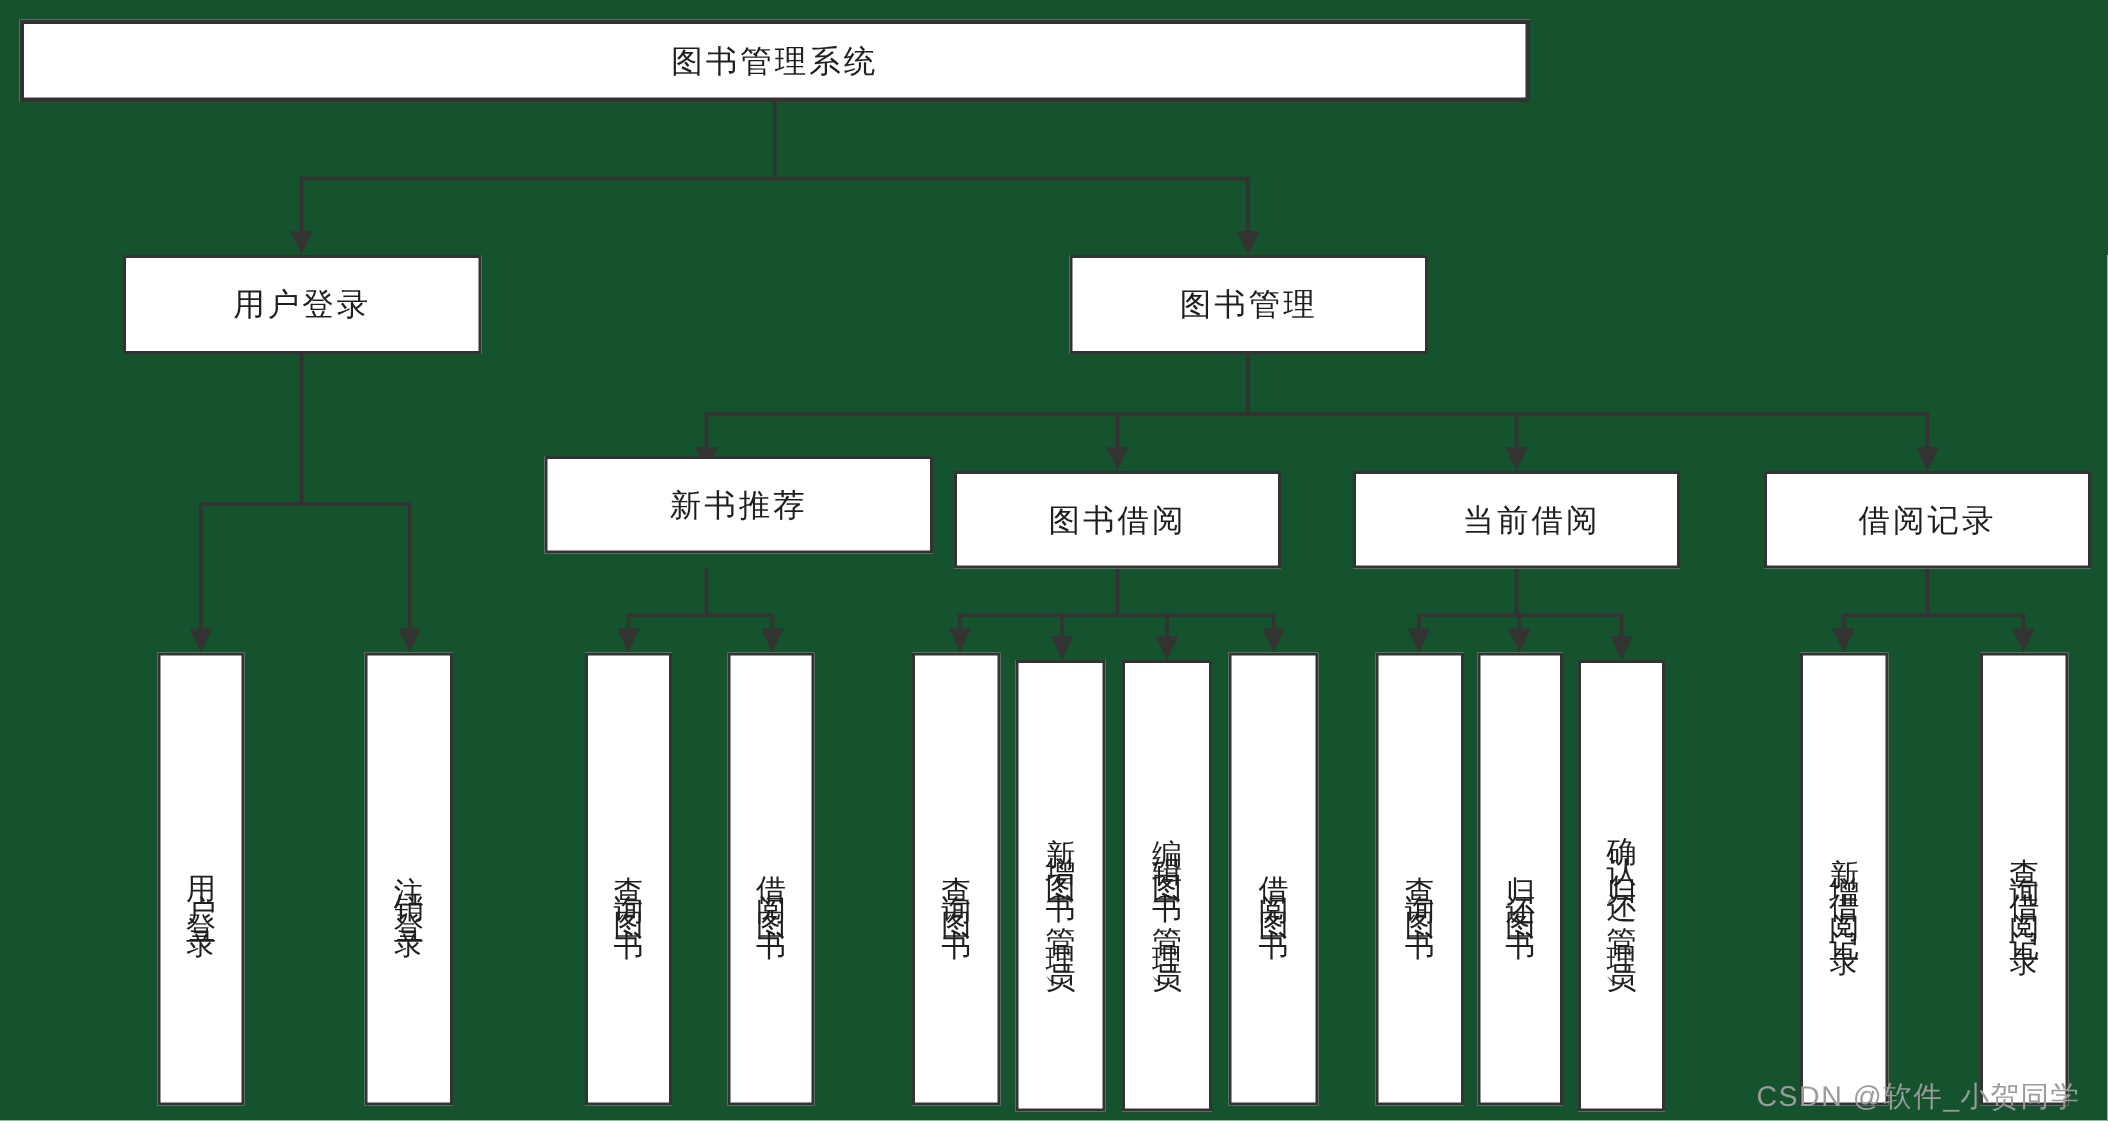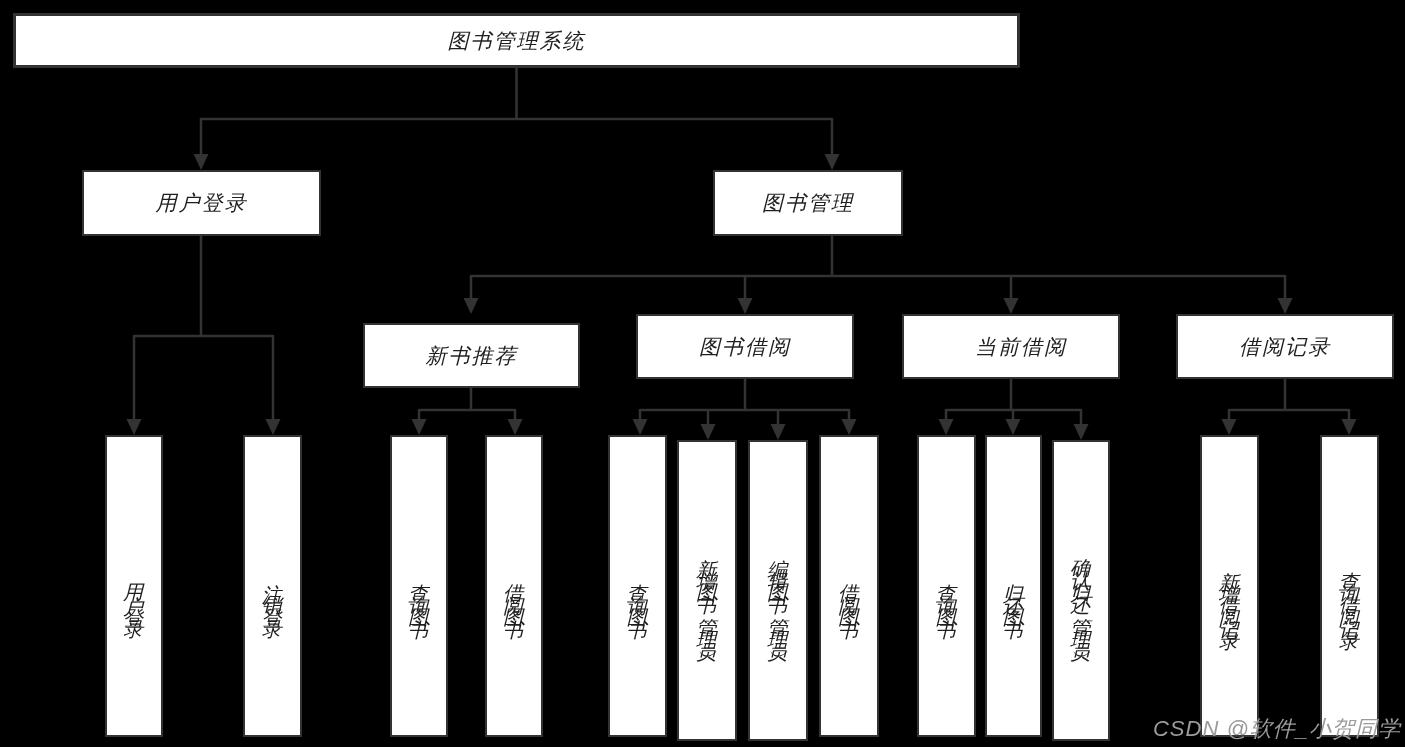--- a/index.html
+++ b/index.html
@@ -5,23 +5,22 @@
   html, body {
     margin: 0;
     padding: 0;
     background: #ffffff;
     font-family: "Liberation Sans", "DejaVu Sans", sans-serif;
   }
   .canvas {
     position: relative;
     width: 1405px;
     height: 747px;
-    background: #000000;
+    background: #14532d;
     overflow: hidden;
-    font-style: italic;
   }
   svg.connectors {
     position: absolute;
     left: 0;
     top: 0;
     width: 1405px;
     height: 747px;
     pointer-events: none;
   }
   svg.connectors line { stroke: #333333; stroke-width: 2.5; }
@@ -47,23 +46,23 @@
     writing-mode: vertical-rl;
     text-orientation: mixed;
     font-size: 20px;
     letter-spacing: 12px;
     margin-bottom: -12px;
     white-space: nowrap;
     color: #1f1f1f;
   }
   .watermark {
     position: absolute;
-    right: 4px;
+    right: 18px;
     bottom: 3px;
-    font-size: 22px;
+    font-size: 19px;
     color: #9b9b9b;
     letter-spacing: 1px;
     white-space: nowrap;
     z-index: 5;
   }
 </style>
 </head>
 <body>
 
 <div class="canvas">
@@ -130,25 +129,25 @@
     <polygon points="1341.5,419 1356.5,419 1349,435"></polygon>
   </svg>
 
   <div class="box root" style="left:13px; top:13px; width:1007px; height:55px;">
     <span class="h-label">图书管理系统</span>
   </div>
 
   <div class="box" style="left:82px; top:170px; width:239px; height:66px;">
     <span class="h-label">用户登录</span>
   </div>
-  <div class="box" style="left:713px; top:170px; width:190px; height:66px;">
+  <div class="box" style="left:713px; top:170px; width:239px; height:66px;">
     <span class="h-label">图书管理</span>
   </div>
 
-  <div class="box" style="left:363px; top:323px; width:217px; height:65px;">
+  <div class="box" style="left:363px; top:304px; width:259px; height:65px;">
     <span class="h-label">新书推荐</span>
   </div>
   <div class="box" style="left:636px; top:314px; width:218px; height:65px;">
     <span class="h-label">图书借阅</span>
   </div>
   <div class="box" style="left:902px; top:314px; width:218px; height:65px;padding-left:20px;">
     <span class="h-label">当前借阅</span>
   </div>
   <div class="box" style="left:1176px; top:314px; width:218px; height:65px;text-align:right;">
     <span class="h-label">借阅记录</span>

